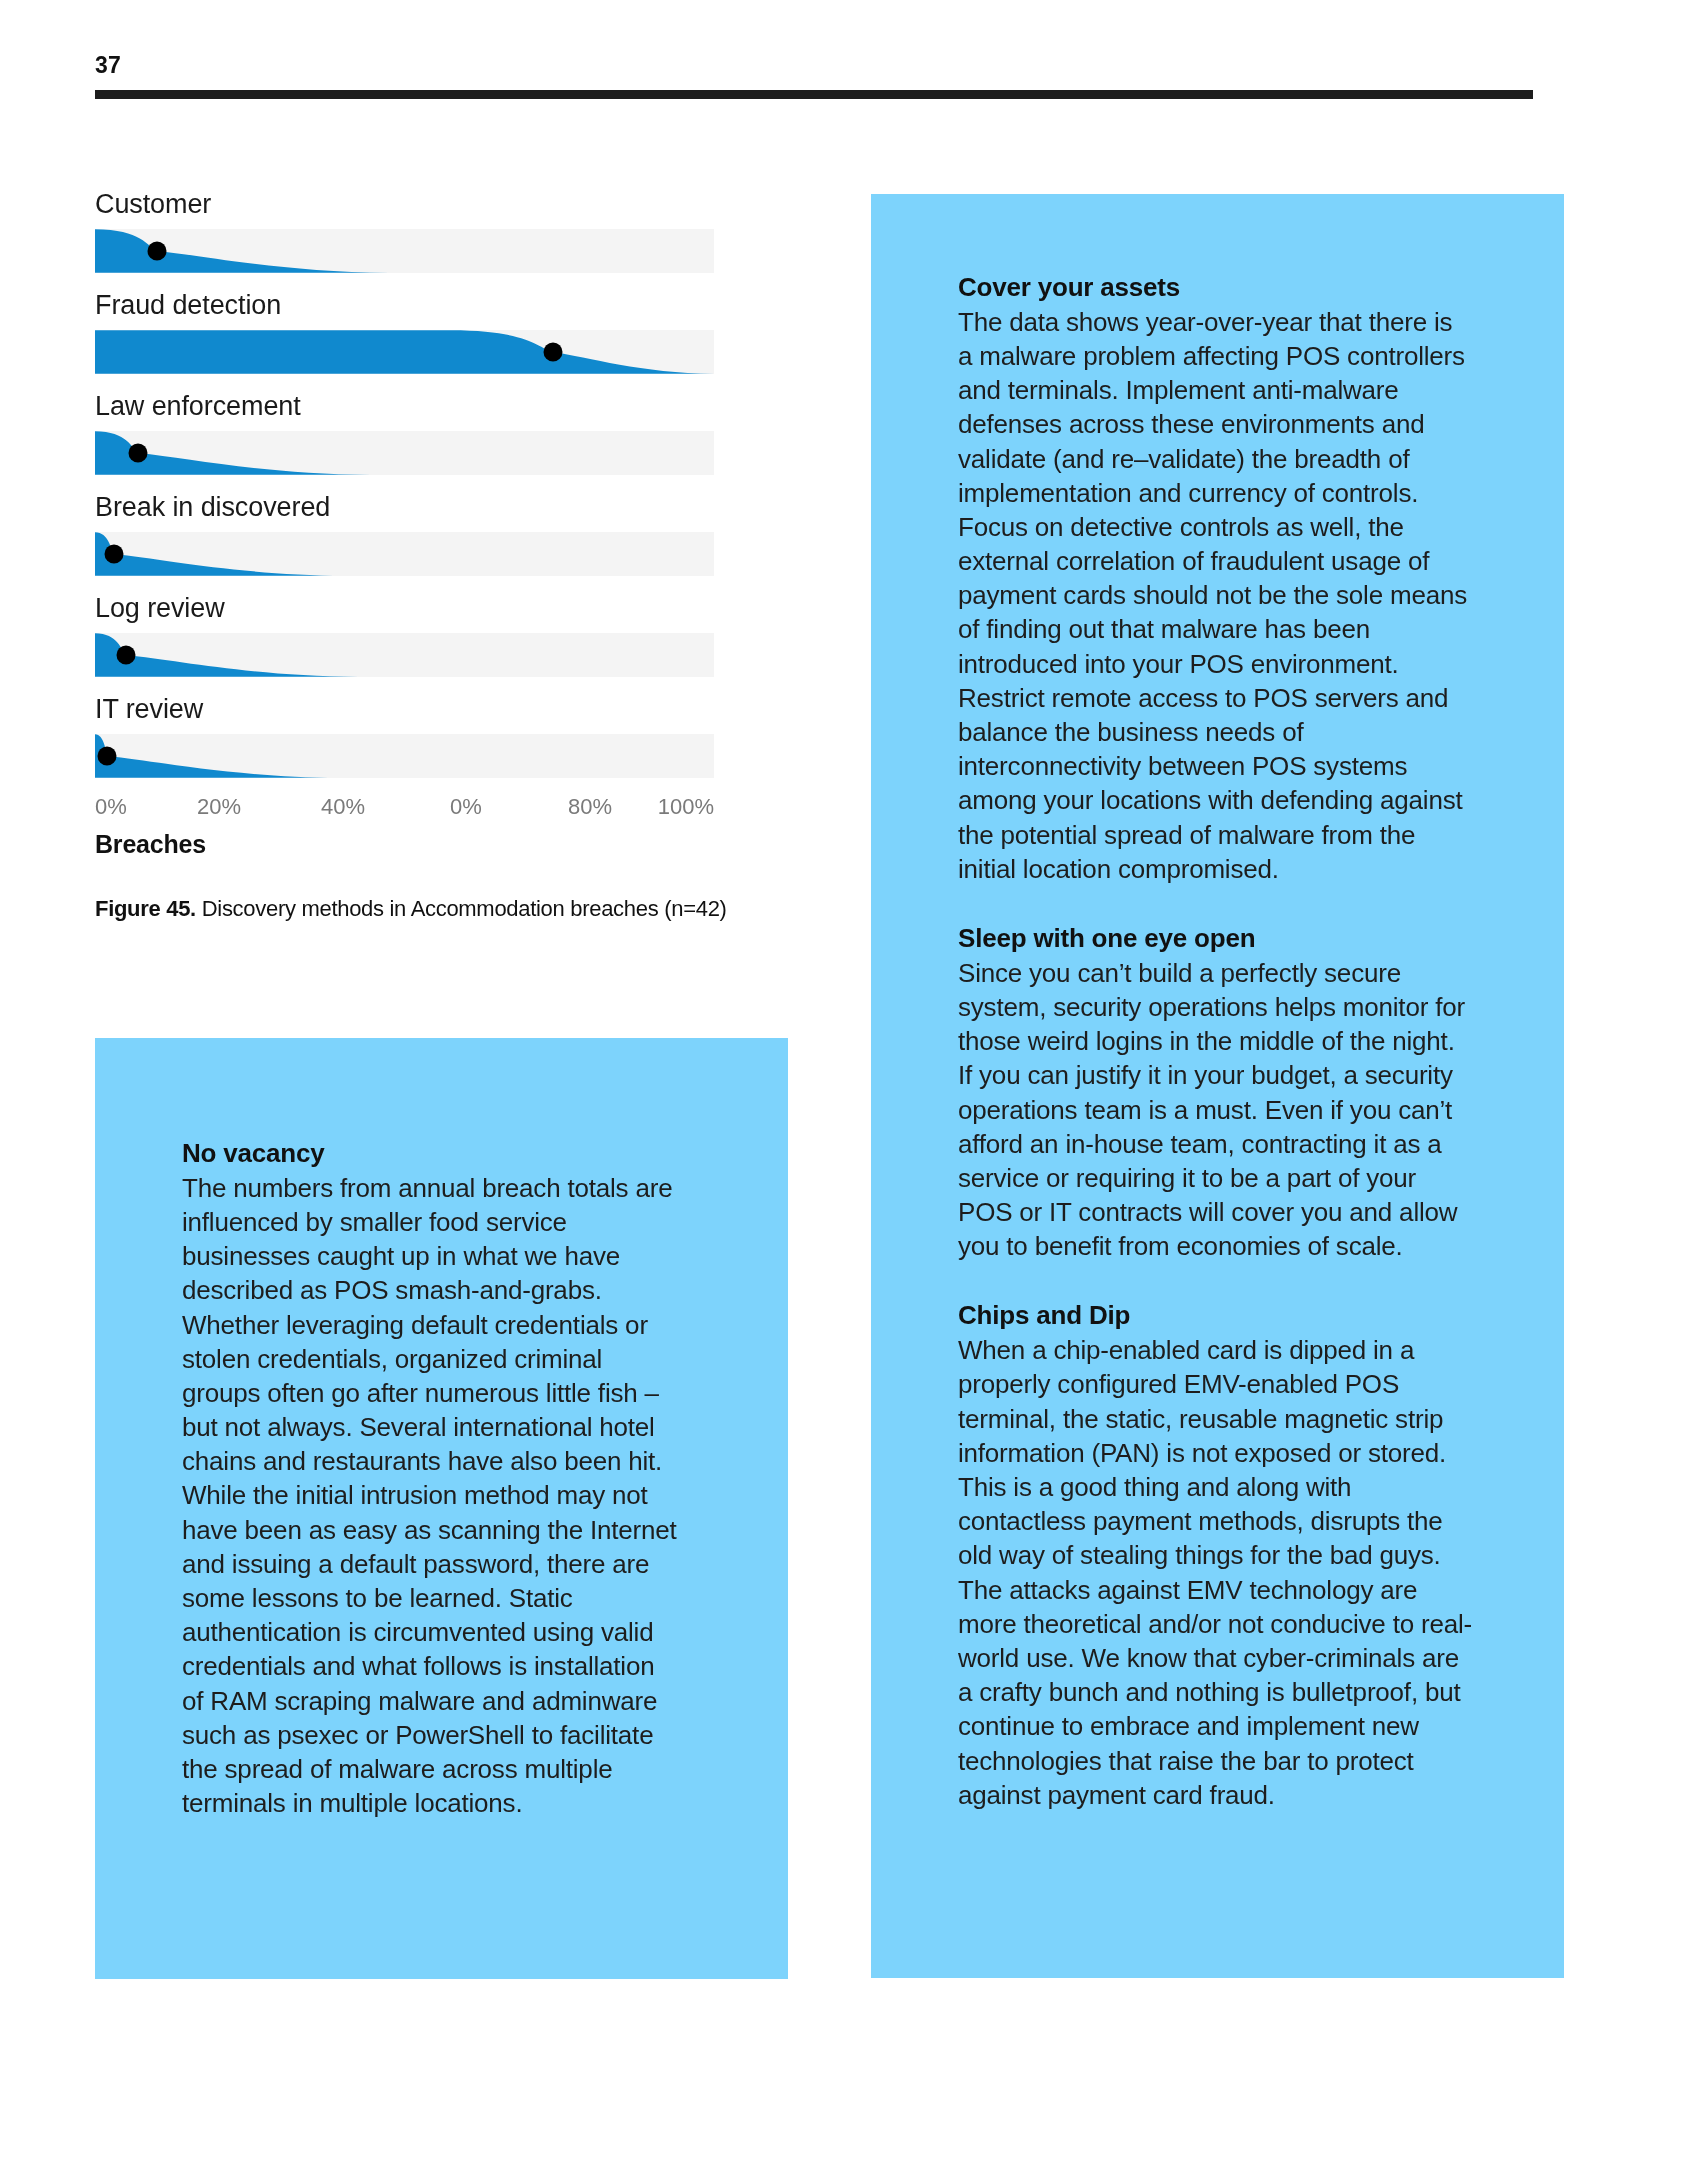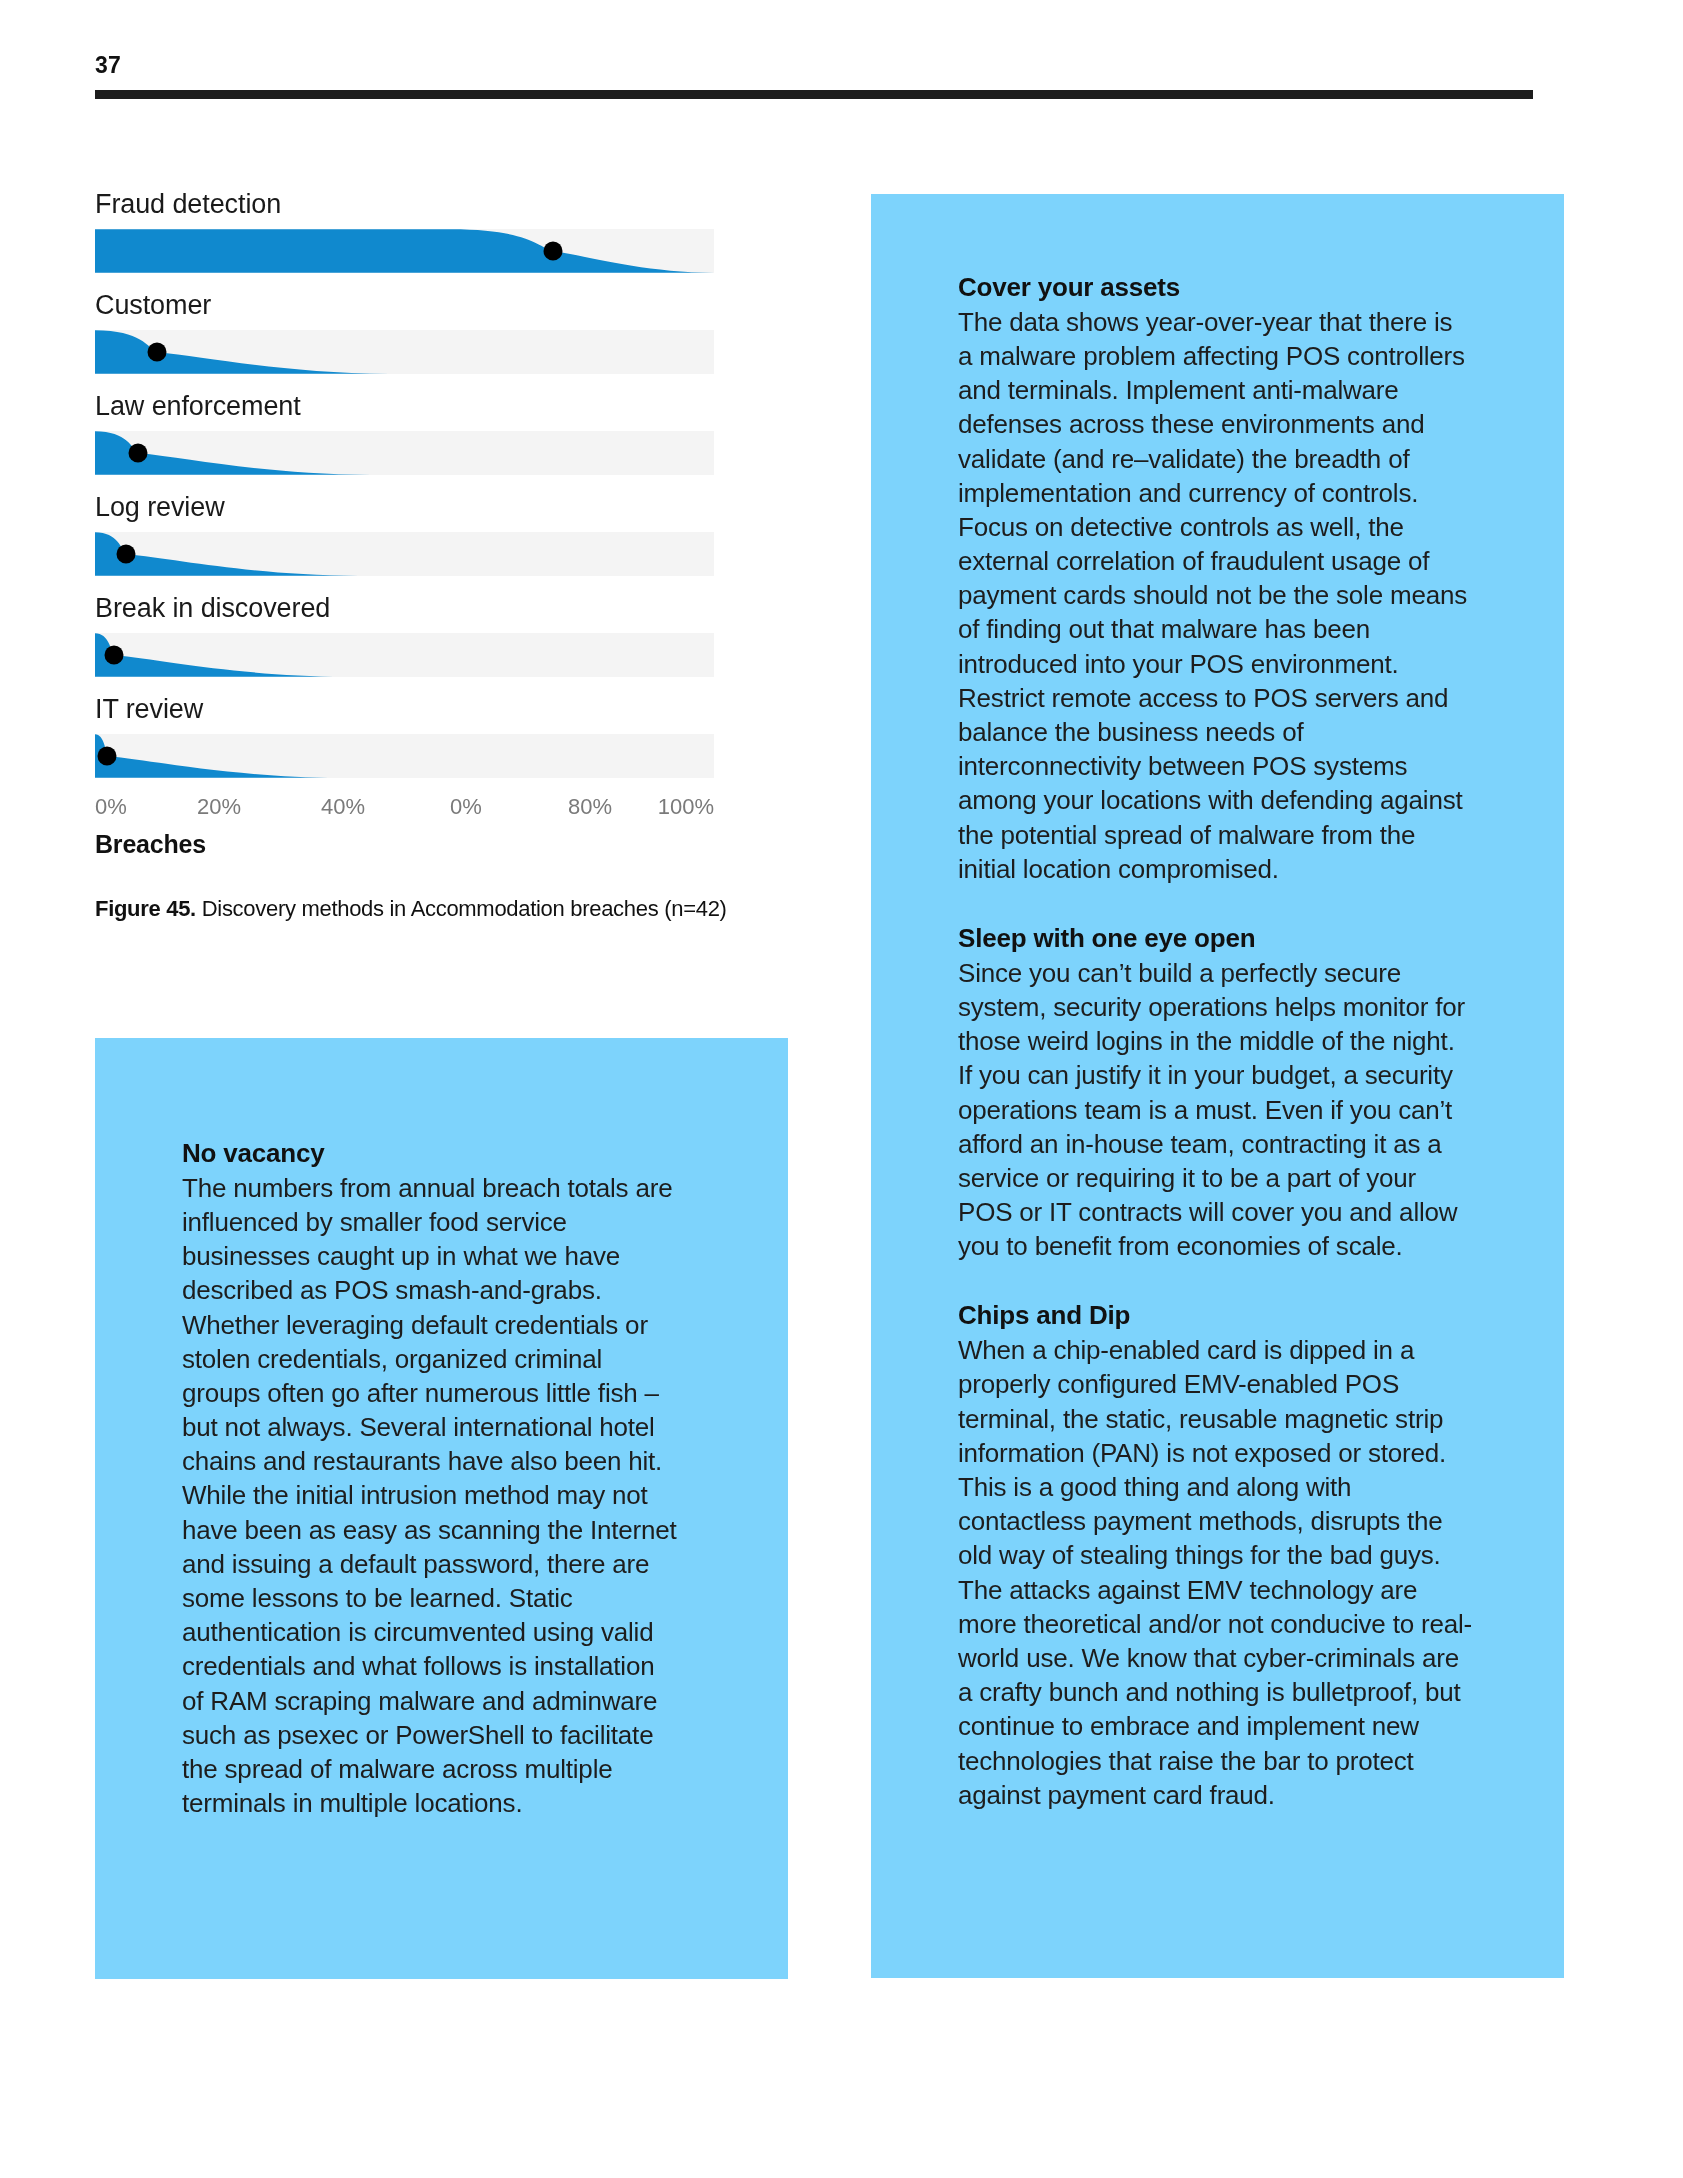--- a/index.html
+++ b/index.html
@@ -174,62 +174,62 @@
 <div class="page-body">
 
   <div class="page-header">
     <div class="page-number">37</div>
     <div class="header-rule"></div>
   </div>
 
   <div class="chart-block">
     <div class="chart-rows" id="chart-rows">
         <div class="chart-row">
+          <div class="chart-row-label">Customer</div>
+          <div class="chart-track">
+            <svg width="619" height="44" viewBox="0 0 625 44">
+              <path d="M 0 0 L 0.00 0 C 46.88 0, 53.13 17.60, 62.50 22.00 C 114.06 27.28, 191.41 43.56, 296.88 44 L 0 44 Z" fill="#1089ce"></path>
+            </svg>
+            <div class="chart-dot" style="left: 62px; background: rgb(0, 0, 0);"></div>
+          </div>
+        </div>
+        <div class="chart-row">
           <div class="chart-row-label">Fraud detection</div>
           <div class="chart-track">
             <svg width="619" height="44" viewBox="0 0 625 44">
               <path d="M 0 0 L 359.38 0 C 436.72 0, 447.03 17.60, 462.50 22.00 C 498.25 27.28, 551.88 43.56, 625.00 44 L 0 44 Z" fill="#1089ce"></path>
             </svg>
             <div class="chart-dot" style="left: 458px; background: rgb(0, 0, 0);"></div>
           </div>
         </div>
         <div class="chart-row">
-          <div class="chart-row-label">Customer</div>
-          <div class="chart-track">
-            <svg width="619" height="44" viewBox="0 0 625 44">
-              <path d="M 0 0 L 0.00 0 C 46.88 0, 53.13 17.60, 62.50 22.00 C 114.06 27.28, 191.41 43.56, 296.88 44 L 0 44 Z" fill="#1089ce"></path>
-            </svg>
-            <div class="chart-dot" style="left: 62px; background: rgb(0, 0, 0);"></div>
-          </div>
-        </div>
-        <div class="chart-row">
           <div class="chart-row-label">Law enforcement</div>
           <div class="chart-track">
             <svg width="619" height="44" viewBox="0 0 625 44">
               <path d="M 0 0 L 0.00 0 C 32.81 0, 37.19 17.60, 43.75 22.00 C 95.31 27.28, 172.66 43.56, 278.13 44 L 0 44 Z" fill="#1089ce"></path>
             </svg>
             <div class="chart-dot" style="left: 43px; background: rgb(0, 0, 0);"></div>
           </div>
         </div>
         <div class="chart-row">
+          <div class="chart-row-label">Break in discovered</div>
+          <div class="chart-track">
+            <svg width="619" height="44" viewBox="0 0 625 44">
+              <path d="M 0 0 L 0.00 0 C 14.06 0, 15.94 17.60, 18.75 22.00 C 70.31 27.28, 147.66 43.56, 253.13 44 L 0 44 Z" fill="#1089ce"></path>
+            </svg>
+            <div class="chart-dot" style="left: 18.6px; background: rgb(0, 0, 0);"></div>
+          </div>
+        </div>
+        <div class="chart-row">
           <div class="chart-row-label">Log review</div>
           <div class="chart-track">
             <svg width="619" height="44" viewBox="0 0 625 44">
               <path d="M 0 0 L 0.00 0 C 23.44 0, 26.56 17.60, 31.25 22.00 C 82.81 27.28, 160.16 43.56, 265.63 44 L 0 44 Z" fill="#1089ce"></path>
             </svg>
             <div class="chart-dot" style="left: 31px; background: rgb(0, 0, 0);"></div>
-          </div>
-        </div>
-        <div class="chart-row">
-          <div class="chart-row-label">Break in discovered</div>
-          <div class="chart-track">
-            <svg width="619" height="44" viewBox="0 0 625 44">
-              <path d="M 0 0 L 0.00 0 C 14.06 0, 15.94 17.60, 18.75 22.00 C 70.31 27.28, 147.66 43.56, 253.13 44 L 0 44 Z" fill="#1089ce"></path>
-            </svg>
-            <div class="chart-dot" style="left: 18.6px; background: rgb(0, 0, 0);"></div>
           </div>
         </div>
         <div class="chart-row">
           <div class="chart-row-label">IT review</div>
           <div class="chart-track">
             <svg width="619" height="44" viewBox="0 0 625 44">
               <path d="M 0 0 L 0.00 0 C 9.38 0, 10.63 17.60, 12.50 22.00 C 64.06 27.28, 141.41 43.56, 246.88 44 L 0 44 Z" fill="#1089ce"></path>
             </svg>
             <div class="chart-dot" style="left: 12.4px; background: rgb(0, 0, 0);"></div>
           </div>

